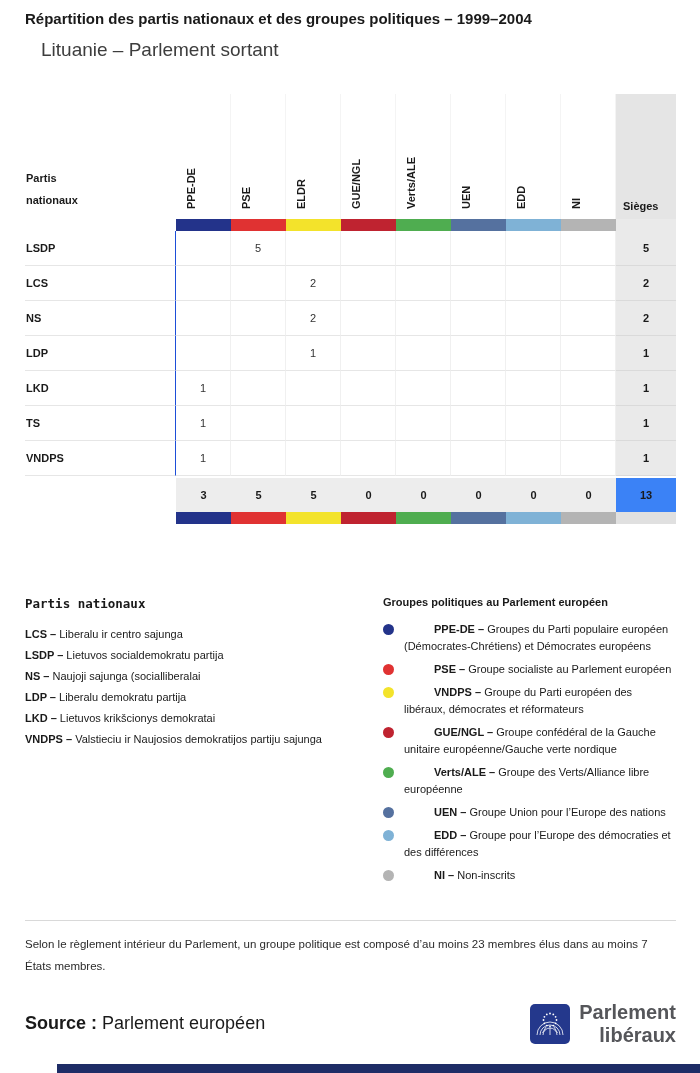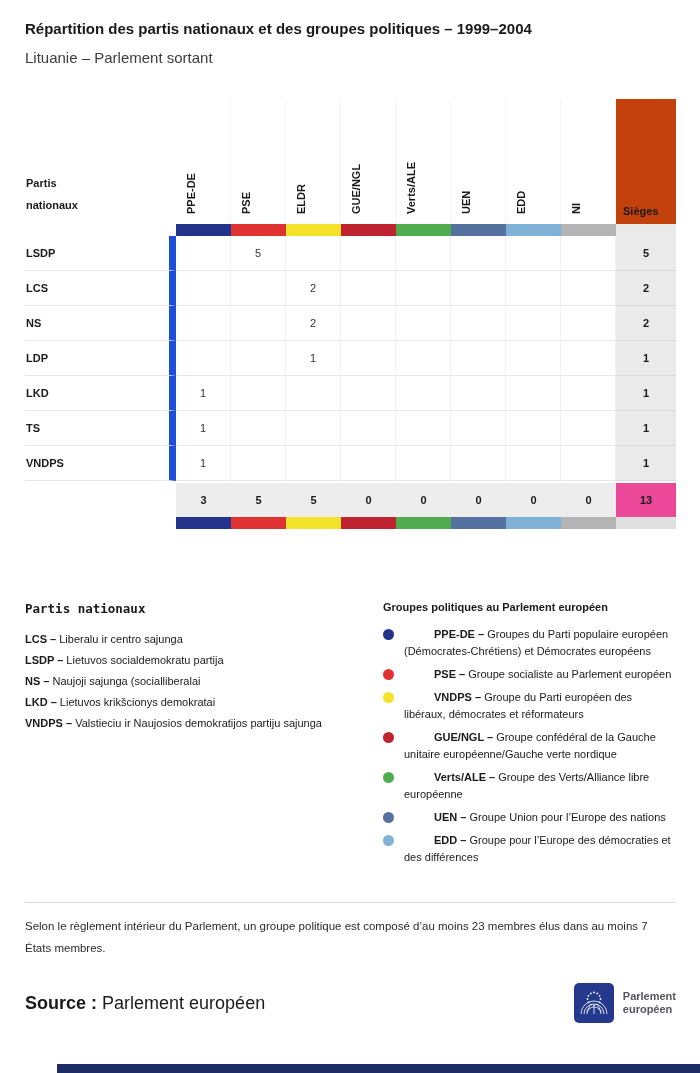--- a/index.html
+++ b/index.html
@@ -4,67 +4,67 @@
 <style>
   html, body { margin: 0; padding: 0; }
   body {
     width: 700px; height: 1073px;
     background: #ffffff;
     font-family: "Liberation Sans", sans-serif;
     color: #1a1a1a;
     position: relative;
     overflow: hidden;
   }
-  .page { padding: 20px 24px 0 25px; }
+  .page { padding: 10px 24px 0 25px; }
 
   .title { font-size: 15px; font-weight: 700; margin: 0; line-height: 1.2; }
-  .subtitle { font-size: 15px; font-weight: 400; margin: 11px 0 0 0; color: #3d3d3d; line-height: 1.2; }
+  .subtitle { font-size: 19px; font-weight: 400; margin: 11px 0 0 16px; color: #3d3d3d; line-height: 1.2; }
 
   
   .table-wrap { margin-top: 32px; }
   #seats-table { display: grid; grid-template-columns: 151px repeat(8, 55px) 60px; }
   .cell { box-sizing: border-box; font-size: 11px; }
 
   .corner-header { height: 125px; position: relative; }
   .corner-header span {
     position: absolute; bottom: 8px; left: 1px; width: 57px;
     font-weight: 700; line-height: 22px; overflow-wrap: anywhere;
   }
   .group-header { height: 125px; position: relative; border-right: 1px solid #f4f4f4; }
   .group-header .rot {
     position: absolute; bottom: 10px; left: calc(50% - 6px);
     transform-origin: 0 100%; transform: rotate(-90deg);
     white-space: nowrap; font-weight: 700;
   }
-  .sieges-header { height: 125px; background: #c2410c; position: relative; }
+  .sieges-header { height: 125px; background: #e5e5e5; position: relative; }
   .sieges-header span { position: absolute; bottom: 7px; left: 7px; font-weight: 700; }
 
   .colorbar { height: 12px; }
   .sieges-fill { background: #eaeaea; }
   .sieges-total-fill { background: #e0e0e0; }
 
   .party-cell {
     height: 35px; display: flex; align-items: center;
-    font-weight: 700; border-bottom: 1px solid #e6e6e6; border-right: 7px solid #1d4ed8;
+    font-weight: 700; border-bottom: 1px solid #e6e6e6; border-right: 1px solid #1d4ed8;
     padding-left: 1px;
   }
   .value-cell {
     height: 35px; display: flex; align-items: center; justify-content: center;
     border-bottom: 1px solid #e6e6e6; border-right: 1px solid #f0f0f0; color: #333333;
   }
   .sieges-cell {
     height: 35px; display: flex; align-items: center; justify-content: center;
     background: #eaeaea; font-weight: 700; border-bottom: 1px solid #dadada;
   }
   .total-cell {
     height: 36px; display: flex; align-items: center; justify-content: center;
     background: #ededed; font-weight: 700; border-top: 2px solid #ffffff;
   }
   .total-empty { background: #ffffff; }
-  .sieges-total { background: #ec4899; }
+  .sieges-total { background: #3b82f6; }
 
   
   .legends { display: flex; margin-top: 72px; }
   .party-legend { width: 358px; }
   .pl-title {
     font-family: "DejaVu Sans Mono", monospace;
     font-weight: 700; font-size: 12.5px; margin-bottom: 13px;
   }
   .pl-item { font-size: 11px; line-height: 21px; width: 322px; }
   .pl-abbr { font-weight: 700; }
@@ -76,21 +76,21 @@
   .gl-abbr { font-weight: 700; margin-left: 30px; }
 
   .rule { border: none; border-top: 1px solid #d9d9d9; margin: 30px 0 0 0; }
   .footnote { font-size: 11.5px; line-height: 22px; margin: 12px 0 0 0; color: #2b2b2b; }
 
   
   .footer { display: flex; justify-content: space-between; align-items: center; margin-top: 24px; }
   .source { font-size: 18px; margin: 0; }
   .source-label { font-weight: 700; }
   .logo { display: flex; align-items: center; gap: 9px; }
-  .logo-text { display: flex; flex-direction: column; font-size: 11px; font-weight: 700; color: #55565a; line-height: 1.15; }
+  .logo-text { display: flex; flex-direction: column; font-size: 20px; font-weight: 700; color: #55565a; line-height: 1.15; text-align: right; }
 
   .bottom-bar { position: absolute; left: 57px; right: 0; bottom: 0; height: 9px; background: #1e2c66; }
 </style>
 </head>
 <body>
 
 <div class="page">
 
   <h1 class="title">Répartition des partis nationaux et des groupes politiques – 1999–2004</h1>
   <h2 class="subtitle">Lituanie – Parlement sortant</h2>
@@ -230,20 +230,21 @@
       </div>
   </div>
 
   <div class="legends">
     <div class="party-legend">
       <div class="pl-title">Partis nationaux</div>
       <div id="party-legend-items">
           <div class="pl-item"><span class="pl-abbr">LCS –</span><span> Liberalu ir centro sajunga</span></div>
           <div class="pl-item"><span class="pl-abbr">LSDP –</span><span> Lietuvos socialdemokratu partija</span></div>
           <div class="pl-item"><span class="pl-abbr">NS –</span><span> Naujoji sajunga (socialliberalai</span></div>
+          <div class="pl-item"><span class="pl-abbr">LDP –</span><span> Liberalu demokratu partija</span></div>
           <div class="pl-item"><span class="pl-abbr">LKD –</span><span> Lietuvos krikšcionys demokratai</span></div>
           <div class="pl-item"><span class="pl-abbr">VNDPS –</span><span> Valstieciu ir Naujosios demokratijos partiju sajunga</span></div>
         </div>
     </div>
     <div class="group-legend">
       <div class="gl-title">Groupes politiques au Parlement européen</div>
       <div id="group-legend-items">
           <div class="gl-item">
             <span class="gl-dot" style="background: rgb(35, 51, 138);"></span>
             <div class="gl-text"><span class="gl-abbr">PPE-DE –</span><span> Groupes du Parti populaire européen (Démocrates-Chrétiens) et Démocrates européens</span></div>
@@ -264,20 +265,24 @@
             <span class="gl-dot" style="background: rgb(79, 173, 80);"></span>
             <div class="gl-text"><span class="gl-abbr">Verts/ALE –</span><span> Groupe des Verts/Alliance libre européenne</span></div>
           </div>
           <div class="gl-item">
             <span class="gl-dot" style="background: rgb(85, 113, 159);"></span>
             <div class="gl-text"><span class="gl-abbr">UEN –</span><span> Groupe Union pour l’Europe des nations</span></div>
           </div>
           <div class="gl-item">
             <span class="gl-dot" style="background: rgb(127, 178, 214);"></span>
             <div class="gl-text"><span class="gl-abbr">EDD –</span><span> Groupe pour l’Europe des démocraties et des différences</span></div>
+          </div>
+          <div class="gl-item">
+            <span class="gl-dot" style="background: rgb(180, 180, 180);"></span>
+            <div class="gl-text"><span class="gl-abbr">NI –</span><span> Non-inscrits</span></div>
           </div>
         </div>
     </div>
   </div>
 
   <hr class="rule">
 
   <p class="footnote">Selon le règlement intérieur du Parlement, un groupe politique est composé d’au moins 23 membres élus dans au moins 7 États membres.</p>
 
   <div class="footer">
@@ -306,20 +311,20 @@
           <circle cx="13.5" cy="16" r="0.9"></circle>
             <circle cx="14.4" cy="12.8" r="0.9"></circle>
           <circle cx="16.8" cy="10.4" r="0.9"></circle>
             <circle cx="20" cy="9.5" r="0.9"></circle>
           <circle cx="23.3" cy="10.4" r="0.9"></circle>
             <circle cx="25.6" cy="12.8" r="0.9"></circle>
         </g>
       </svg>
       <div class="logo-text">
         <span>Parlement</span>
-        <span>européen</span>
+        <span>libéraux</span>
       </div>
     </div>
   </div>
 
 </div>
 
 <div class="bottom-bar"></div>
 
 </body></html>

